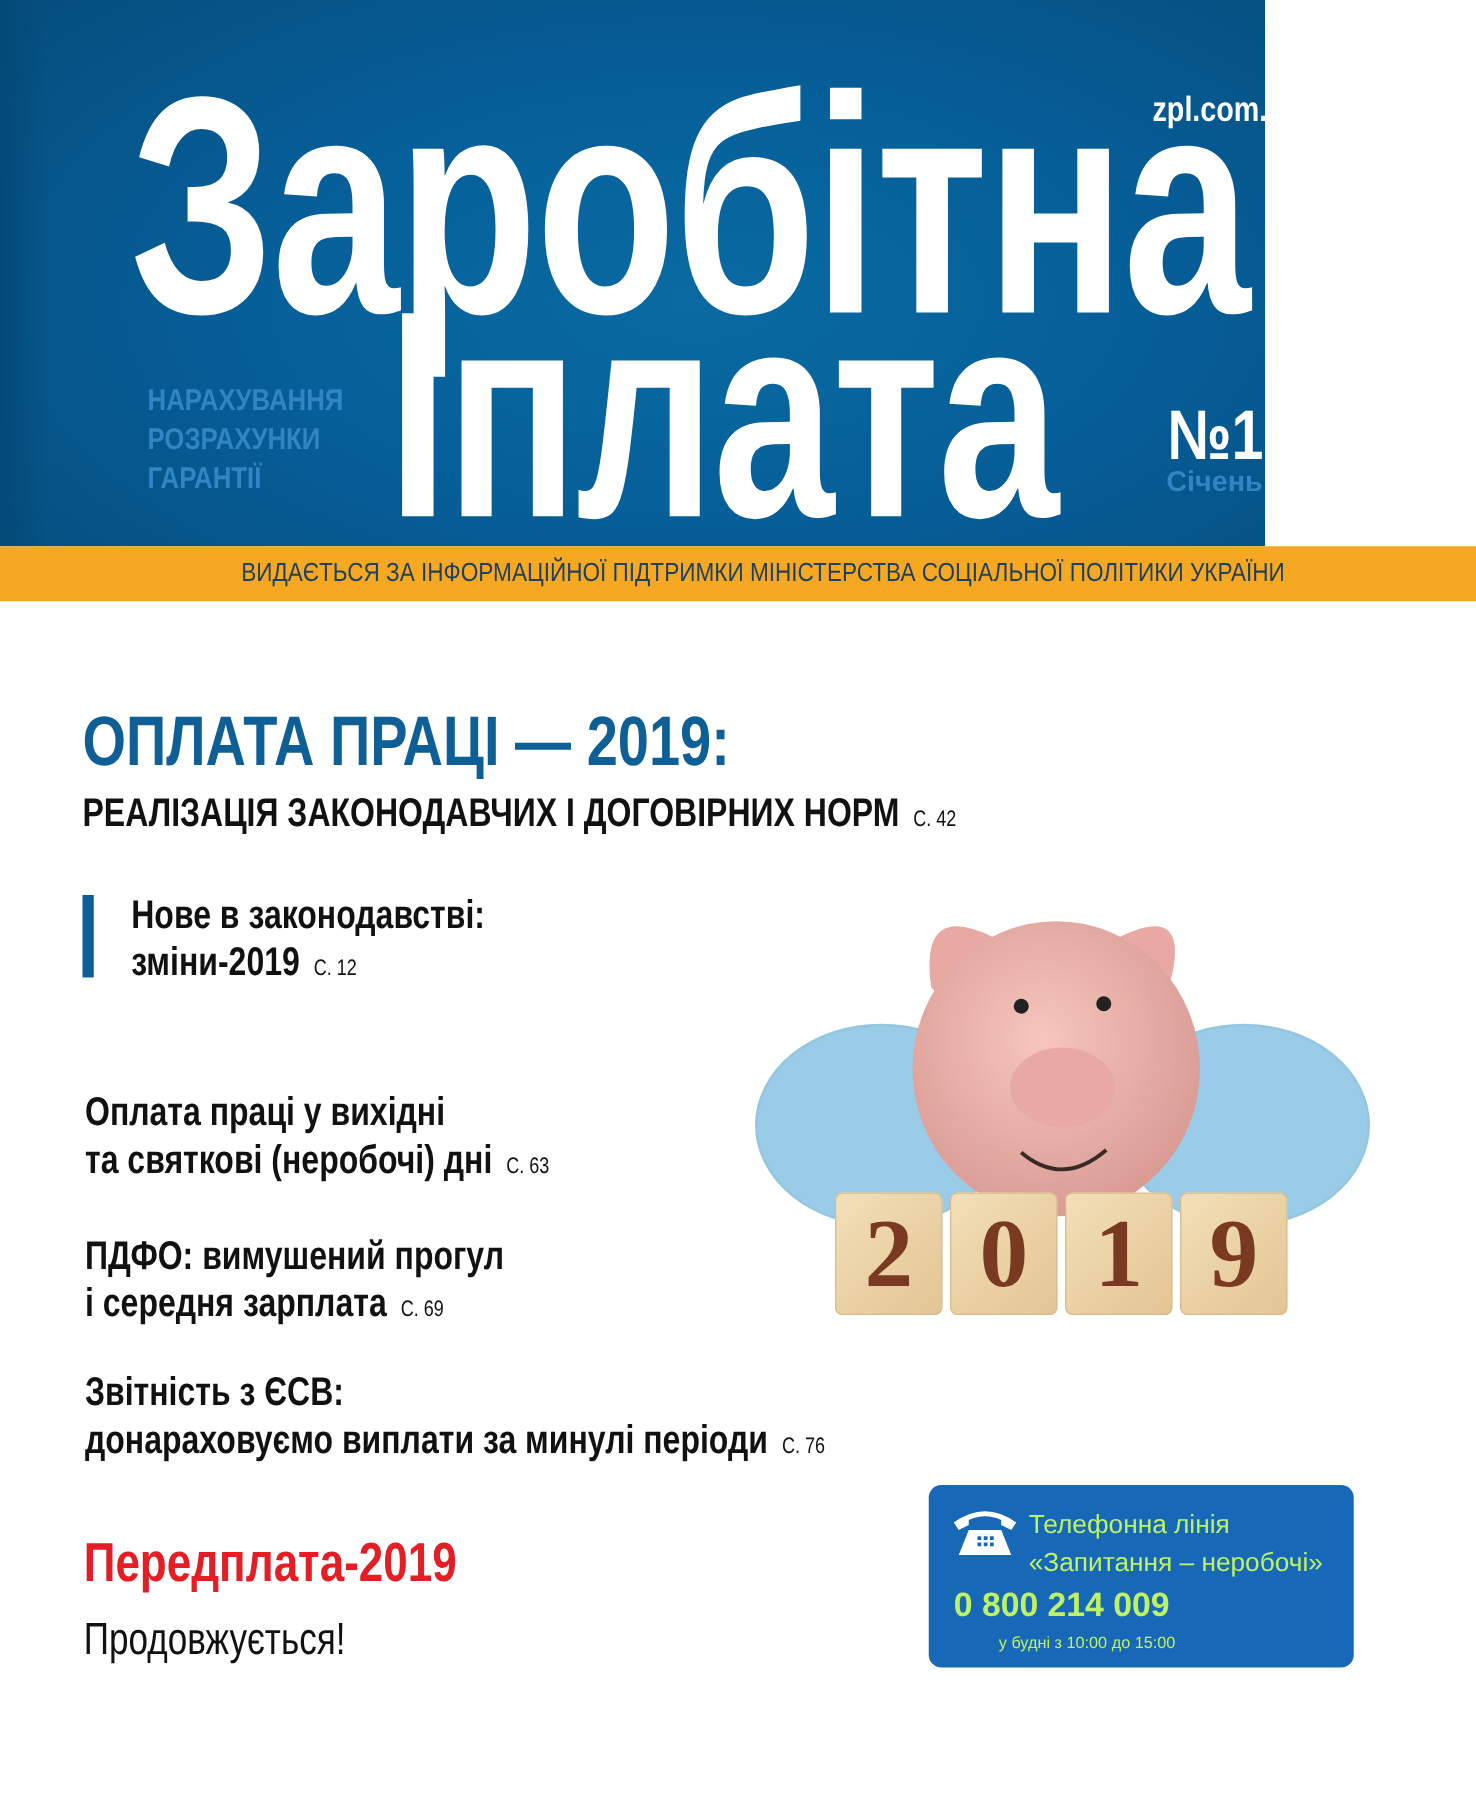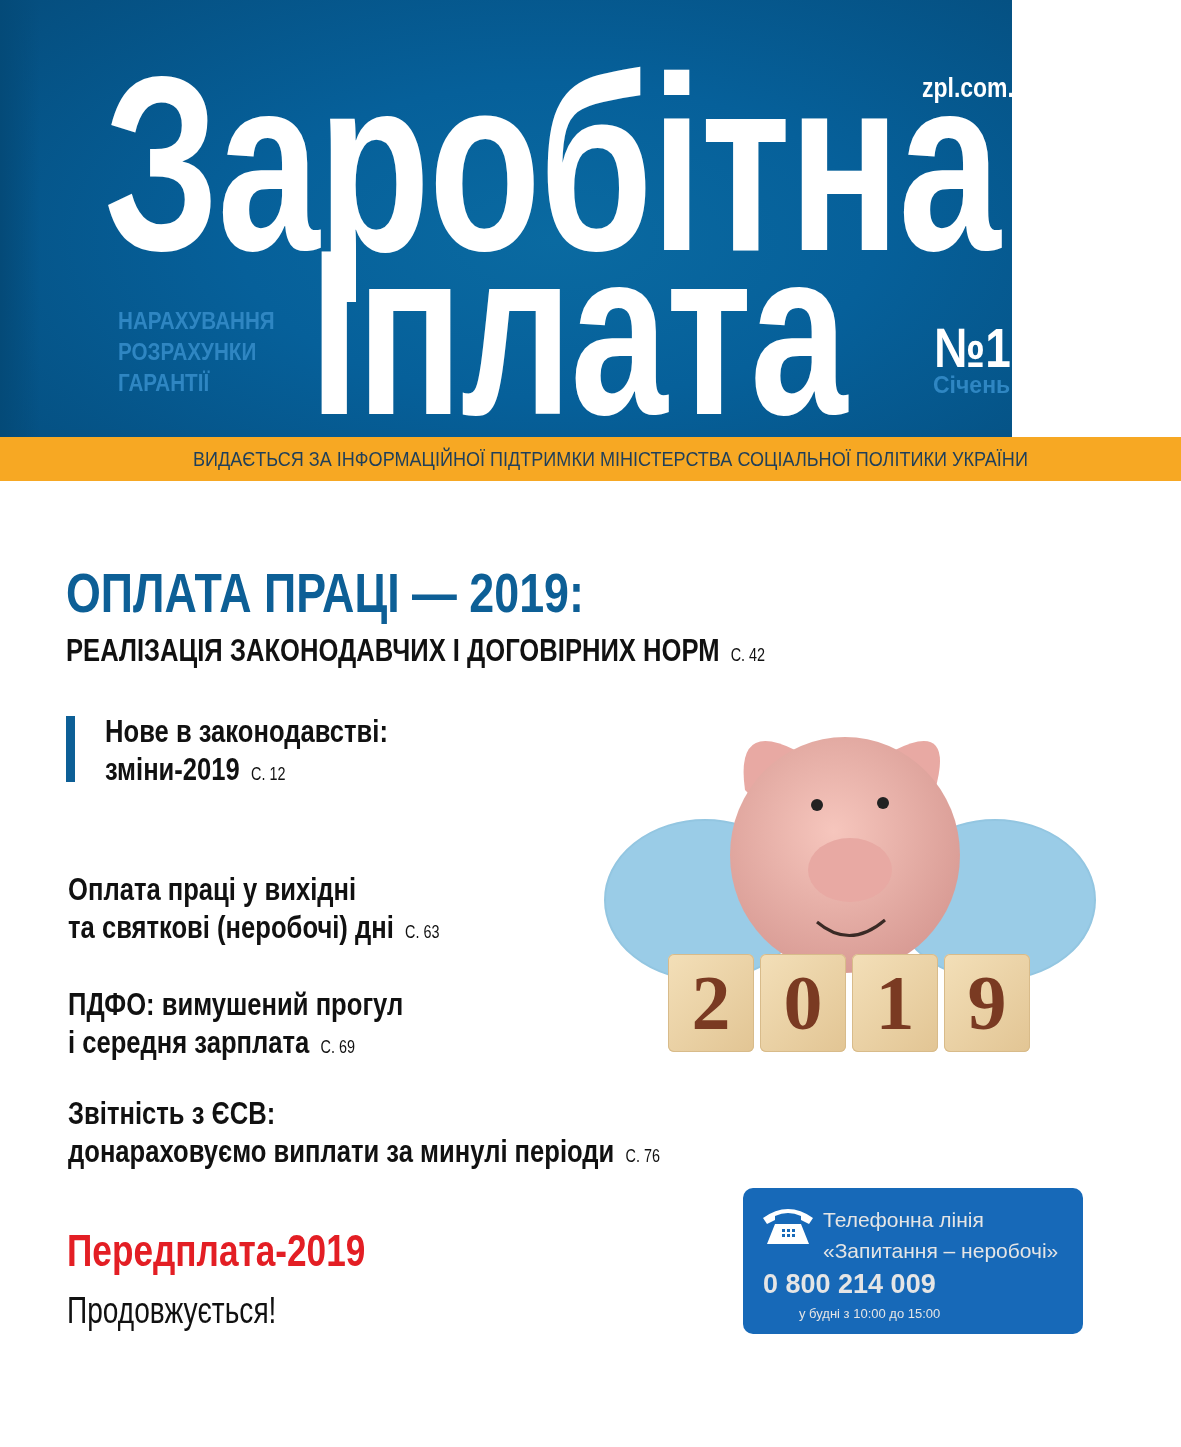--- a/index.html
+++ b/index.html
@@ -81,21 +81,21 @@
     font-size: 44px; font-weight: bold; white-space: nowrap;
     transform: scaleX(0.8); transform-origin: left top;
   }
   .promo-sub {
     position: absolute; left: 67px; top: 1290px; color: #111;
     font-size: 36px; white-space: nowrap;
     transform: scaleX(0.78); transform-origin: left top;
   }
   .hotline {
     position: absolute; left: 743px; top: 1188px; width: 340px; height: 146px;
-    background: #1769b8; border-radius: 10px; color: #e5e5e5;
+    background: #1769b8; border-radius: 10px; color: #bef264;
   }
   .hotline .phone-icon { position: absolute; left: 18px; top: 16px; width: 54px; height: 44px; }
   .hotline .l1 { position: absolute; left: 80px; top: 20px; font-size: 21px; white-space: nowrap; }
   .hotline .l2 { position: absolute; left: 80px; top: 51px; font-size: 21px; white-space: nowrap; }
   .hotline .num { position: absolute; left: 20px; top: 81px; font-size: 27px; font-weight: bold; white-space: nowrap; }
   .hotline .hours { position: absolute; left: 20px; top: 118px; font-size: 13px; white-space: nowrap; margin-left: 36px; }
   .illustration { position: absolute; left: 595px; top: 700px; width: 510px; height: 370px; }
   .blocks { position: absolute; left: 668px; top: 954px; display: flex; gap: 6px; }
   .block {
     width: 86px; height: 98px; background: linear-gradient(135deg, #f3dfb8, #e2c594);

